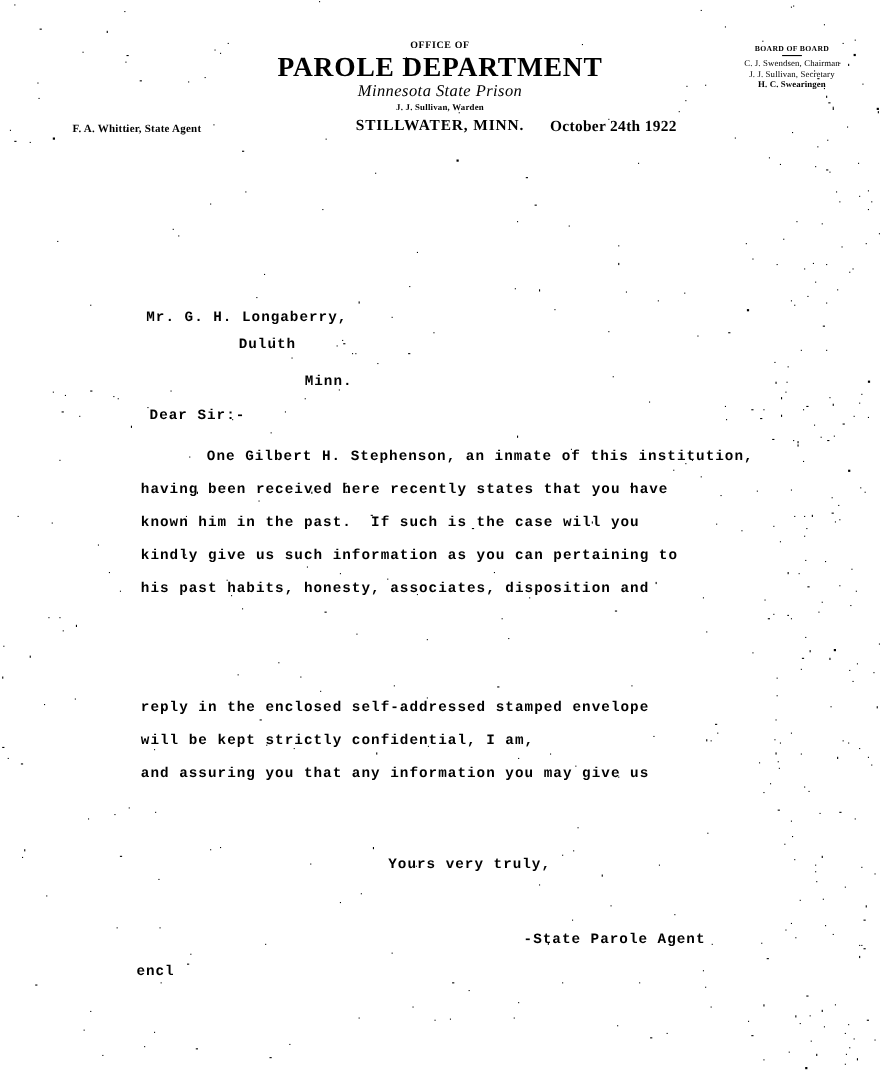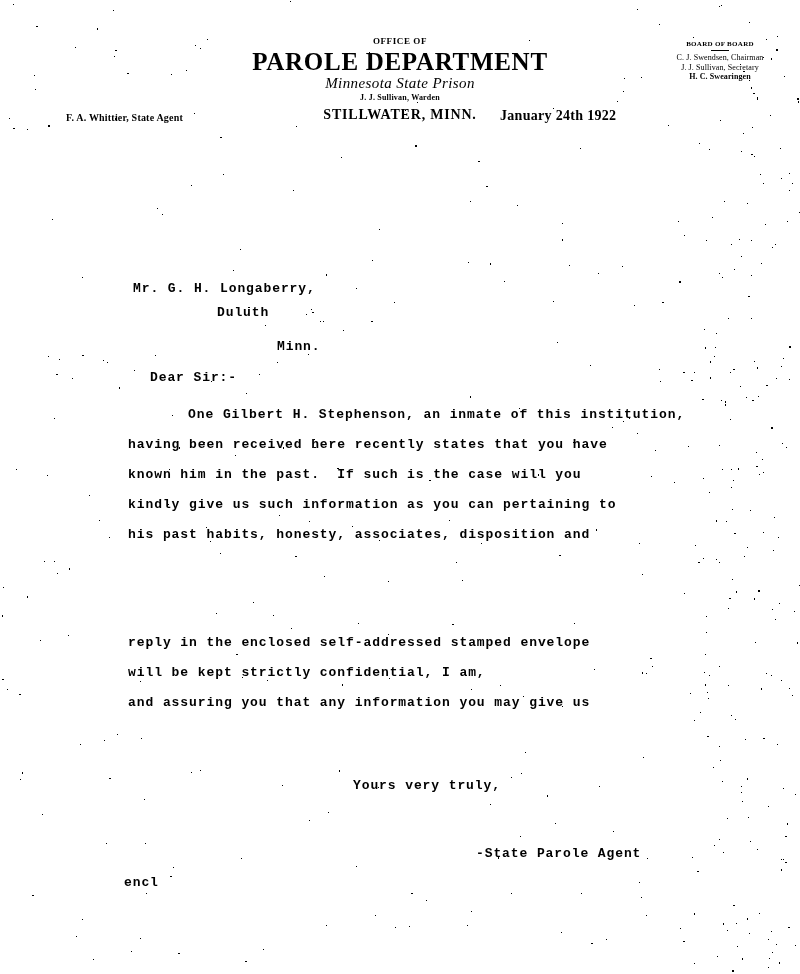--- a/index.html
+++ b/index.html
@@ -155,21 +155,21 @@
     font-family: "Liberation Mono", monospace;
     font-weight: bold;
     font-size: 13px;
     letter-spacing: 0.9px;
     white-space: pre;
   }
   #addr-name  { left: 133px; top: 281px; }
   #addr-city  { left: 217px; top: 305px; }
   #addr-state { left: 277px; top: 339px; }
 
-  #salutation { position: absolute; left: 150px; top: 370px; }
+  #salutation { position: absolute; left: 136px; top: 370px; }
 
   .body-block {
     position: absolute;
     left: 128px;
     width: 570px;
   }
   #para-one   { top: 400px; }
   #para-two   { top: 628px; }
 
   .body-line {
@@ -215,21 +215,21 @@
   </div>
 
   <div class="board">
     <div class="board-title">BOARD OF BOARD</div>
     <div class="board-rule"></div>
     <div class="board-member">C. J. Swendsen, Chairman</div>
     <div class="board-member">J. J. Sullivan, Secretary</div>
     <div class="board-member bold">H. C. Swearingen</div>
   </div>
 
-  <div class="date-line">January 24th 1922</div>
+  <div class="date-line">October 24th 1922</div>
 
   <div class="addr-line" id="addr-name">Mr. G. H. Longaberry,</div>
   <div class="addr-line" id="addr-city">Duluth</div>
   <div class="addr-line" id="addr-state">Minn.</div>
 
   <div class="typed" id="salutation">Dear Sir:-</div>
 
   <div class="body-block" id="para-one">
     <div class="body-line indent">One Gilbert H. Stephenson, an inmate of this institution,</div>
     <div class="body-line">having been received here recently states that you have</div>

